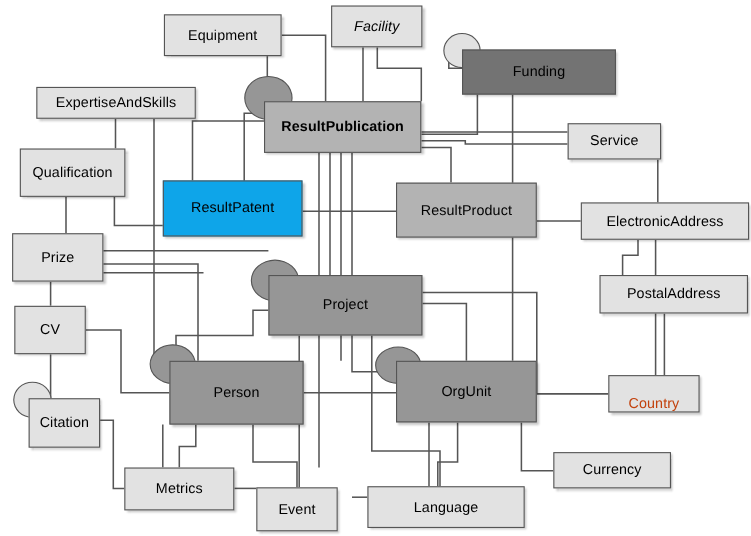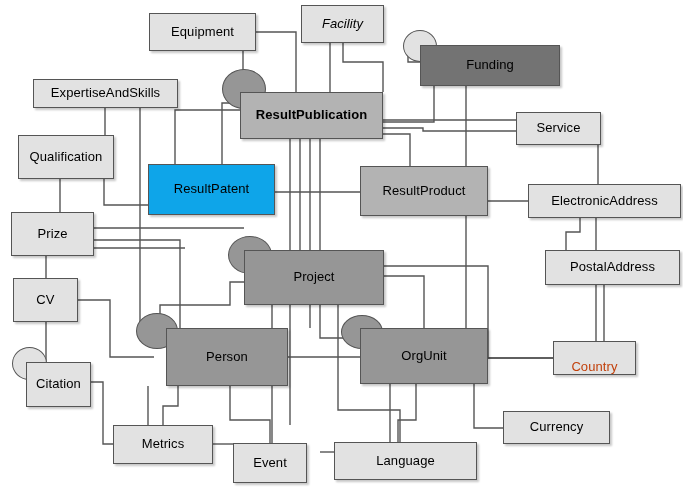--- a/index.html
+++ b/index.html
@@ -153,21 +153,21 @@
       </div>
       <div class="node" style="left: 545px; top: 250px; width: 135px; height: 35px; background: rgb(226, 226, 226); border-color: rgb(85, 85, 85); color: rgb(0, 0, 0);">
         <span class="node-label">PostalAddress</span>
       </div>
       <div class="node" style="left: 244px; top: 250px; width: 140px; height: 55px; background: rgb(150, 150, 150); border-color: rgb(85, 85, 85); color: rgb(0, 0, 0);">
         <span class="node-label">Project</span>
       </div>
       <div class="node" style="left: 13px; top: 278px; width: 65px; height: 44px; background: rgb(226, 226, 226); border-color: rgb(85, 85, 85); color: rgb(0, 0, 0);">
         <span class="node-label">CV</span>
       </div>
-      <div class="node" style="left: 154px; top: 328px; width: 122px; height: 58px; background: rgb(150, 150, 150); border-color: rgb(85, 85, 85); color: rgb(0, 0, 0); margin-left: 12px;">
+      <div class="node" style="left: 154px; top: 328px; width: 122px; height: 58px; background: rgb(150, 150, 150); border-color: rgb(85, 85, 85); color: rgb(0, 0, 0);">
         <span class="node-label">Person</span>
       </div>
       <div class="node" style="left: 360px; top: 328px; width: 128px; height: 56px; background: rgb(150, 150, 150); border-color: rgb(85, 85, 85); color: rgb(0, 0, 0);">
         <span class="node-label">OrgUnit</span>
       </div>
       <div class="node" style="left: 553px; top: 341px; width: 83px; height: 34px; background: rgb(226, 226, 226); border-color: rgb(85, 85, 85); color: #c2410c; align-items: flex-end;">
         <span class="node-label">Country</span>
       </div>
       <div class="node" style="left: 26px; top: 362px; width: 65px; height: 45px; background: rgb(226, 226, 226); border-color: rgb(85, 85, 85); color: rgb(0, 0, 0);">
         <span class="node-label">Citation</span>

